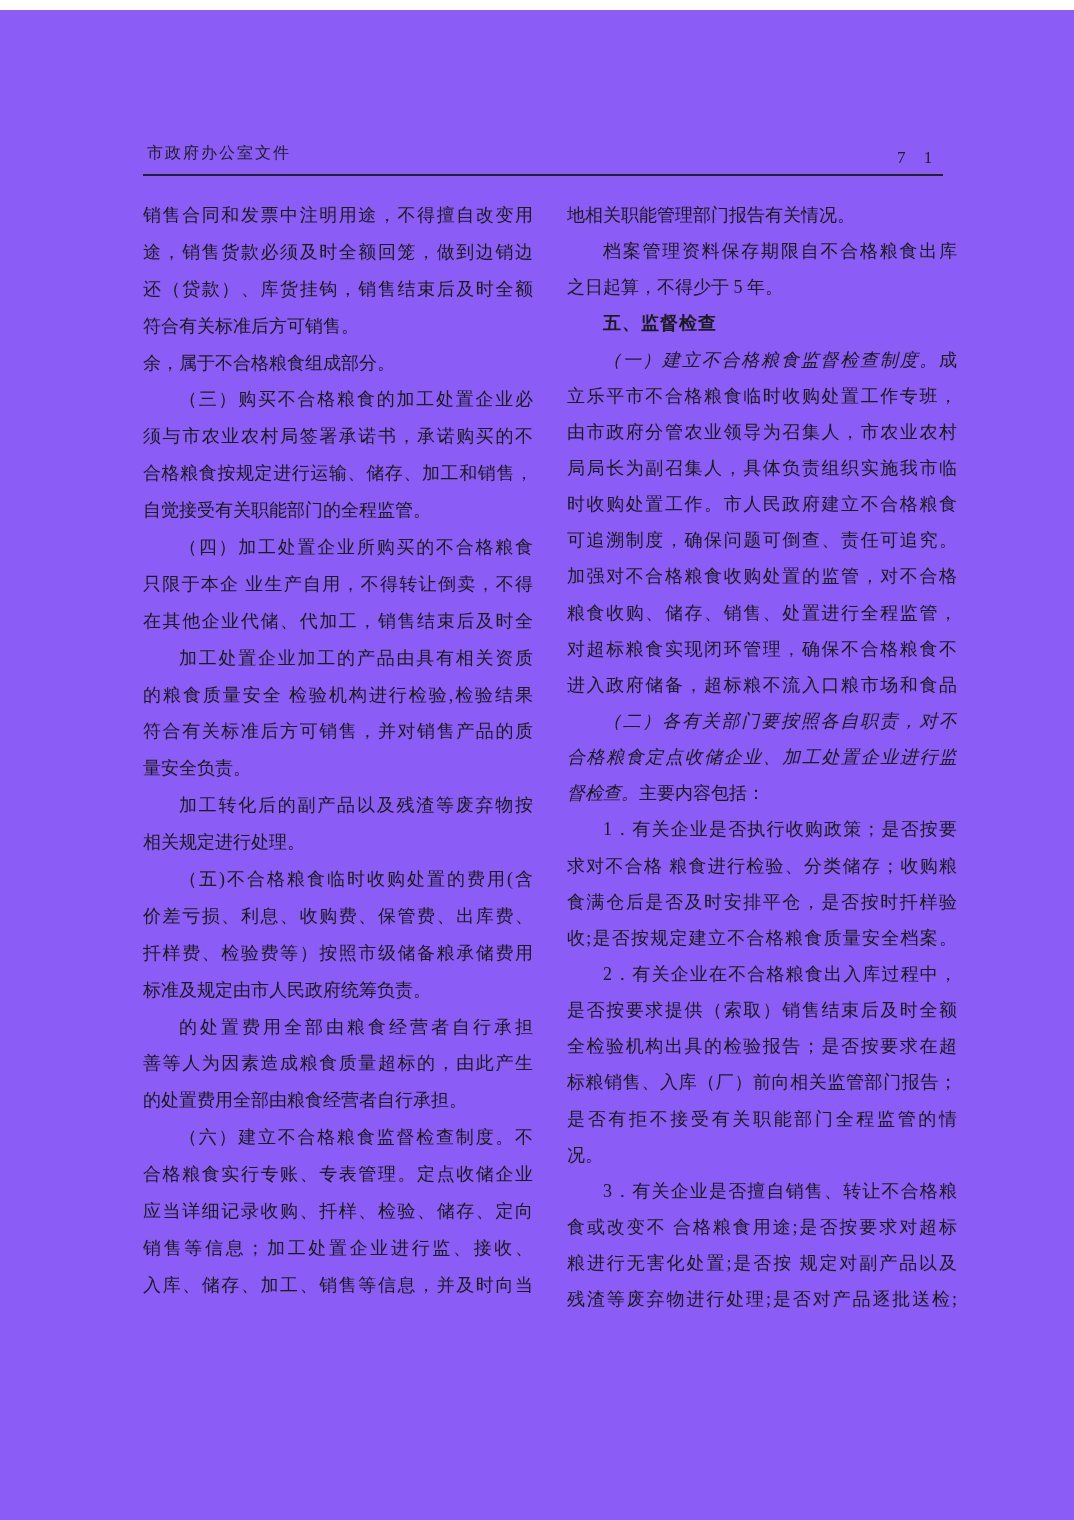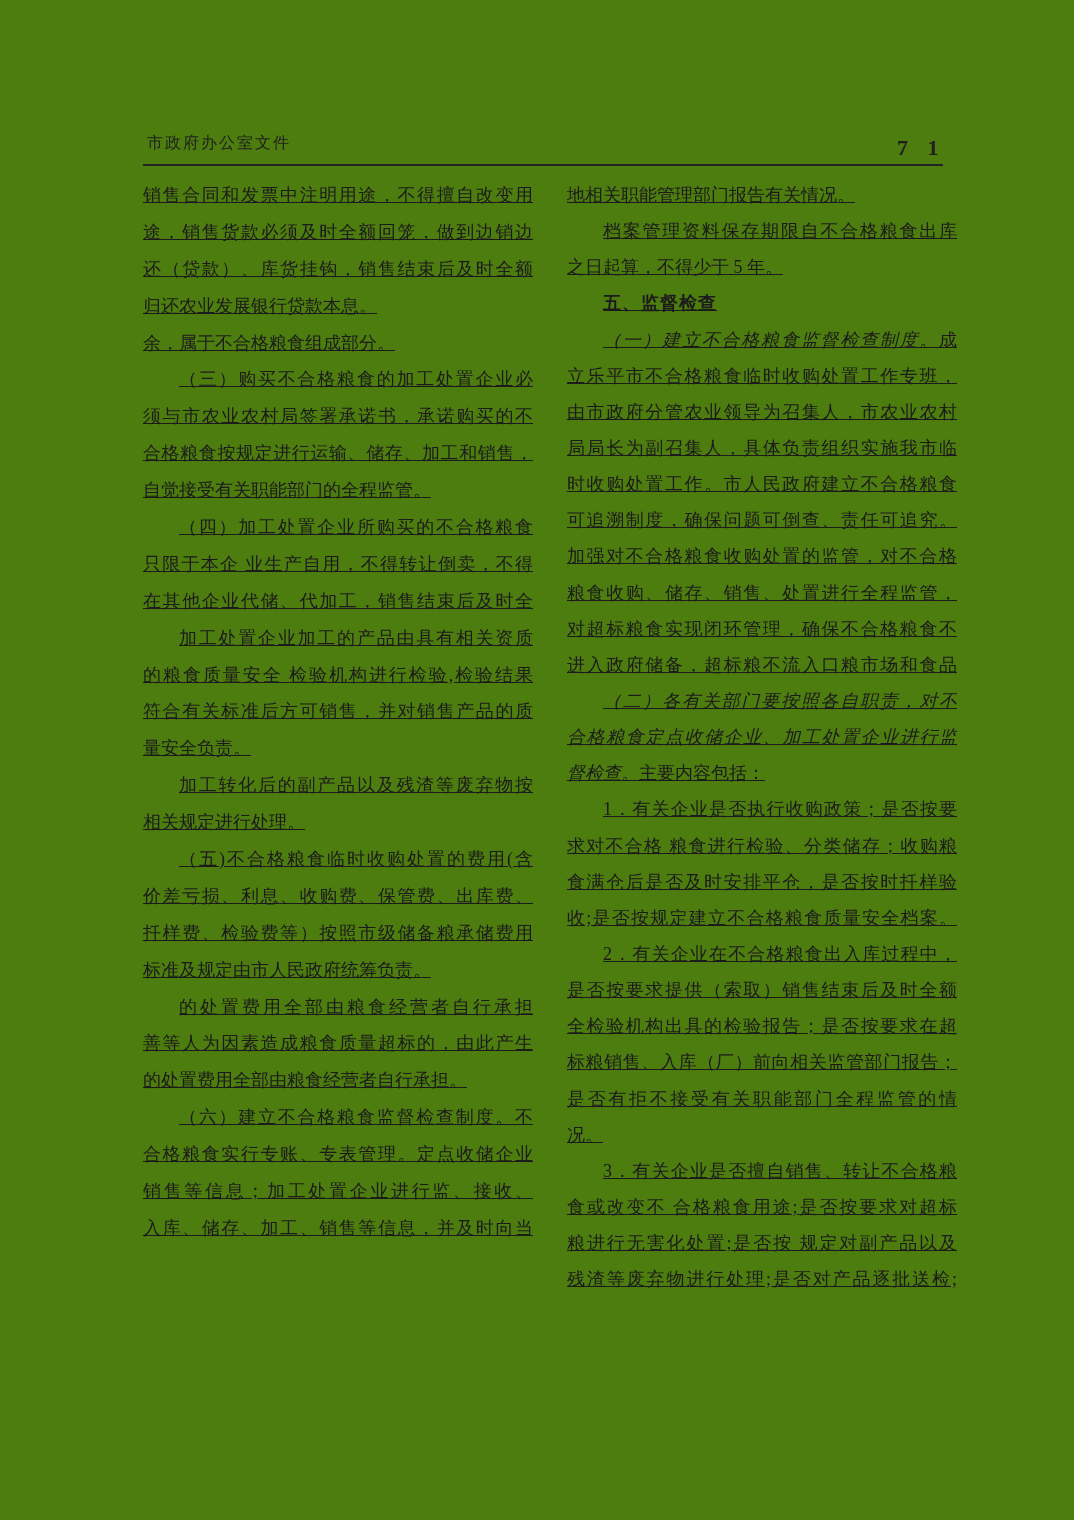--- a/index.html
+++ b/index.html
@@ -3,44 +3,42 @@
 <meta charset="utf-8">
 <style>
   html, body { margin: 0; padding: 0; }
   body {
     width: 1074px; height: 1520px;
     background: #ffffff;
     font-family: "Liberation Serif", "DejaVu Serif", serif;
     position: relative;
     overflow: hidden;
   }
-  .page { position: absolute; inset: 0; background: #4d7c0f; }
+  .page { position: absolute; inset: 0; background: #8b5cf6; margin-top: 10px; }
 
   
   .hdr-title {
     position: absolute; left: 147px; top: 131px;
     font-size: 16px; letter-spacing: 2px; color: #1f1f1f;
     line-height: 24px;
   }
   .hdr-pageno {
     position: absolute; left: 897px; top: 136px;
-    font-size: 22px; letter-spacing: 7px; color: #1f1f1f;
+    font-size: 17px; letter-spacing: 7px; color: #1f1f1f;
     line-height: 24px;
-    font-weight: bold;
   }
   .hdr-rule {
     position: absolute; left: 143px; top: 164px;
     width: 800px; height: 2px; background: #232323;
   }
 
   
   .col {
-    position: absolute; top: 177px; width: 390px;
+    position: absolute; top: 187px; width: 390px;
     color: #1b1b1b;
-    text-decoration: underline;
   }
   .col-left  { left: 143px; --lh: 36.9px; }
   .col-right { left: 567px; --lh: 36.15px; }
 
   .line {
     height: var(--lh);
     line-height: var(--lh);
     font-size: 18px;
     text-align: justify;
     text-align-last: justify;
@@ -64,21 +62,21 @@
   <div class="hdr-title">市政府办公室文件</div>
 
   <div class="hdr-pageno">7 1</div>
 
   <div class="hdr-rule"></div>
 
   <div class="col col-left">
       <div class="line"><span>销售合同和发票中注明用途，不得擅自改变用</span></div>
       <div class="line"><span>途，销售货款必须及时全额回笼，做到边销边</span></div>
       <div class="line"><span>还（贷款）、库货挂钩，销售结束后及时全额</span></div>
-      <div class="line noj"><span>归还农业发展银行贷款本息。</span></div>
+      <div class="line noj"><span>符合有关标准后方可销售。</span></div>
       <div class="line noj"><span>余，属于不合格粮食组成部分。</span></div>
       <div class="line ind"><span>（三）购买不合格粮食的加工处置企业必</span></div>
       <div class="line"><span>须与市农业农村局签署承诺书，承诺购买的不</span></div>
       <div class="line"><span>合格粮食按规定进行运输、储存、加工和销售，</span></div>
       <div class="line noj"><span>自觉接受有关职能部门的全程监管。</span></div>
       <div class="line ind"><span>（四）加工处置企业所购买的不合格粮食</span></div>
       <div class="line"><span>只限于本企 业生产自用，不得转让倒卖，不得</span></div>
       <div class="line"><span>在其他企业代储、代加工，销售结束后及时全额。</span></div>
       <div class="line ind"><span>加工处置企业加工的产品由具有相关资质</span></div>
       <div class="line"><span>的粮食质量安全 检验机构进行检验,检验结果</span></div>
@@ -88,20 +86,21 @@
       <div class="line noj"><span>相关规定进行处理。</span></div>
       <div class="line ind"><span>（五)不合格粮食临时收购处置的费用(含</span></div>
       <div class="line"><span>价差亏损、利息、收购费、保管费、出库费、</span></div>
       <div class="line"><span>扦样费、检验费等）按照市级储备粮承储费用</span></div>
       <div class="line noj"><span>标准及规定由市人民政府统筹负责。</span></div>
       <div class="line ind"><span>的处置费用全部由粮食经营者自行承担</span></div>
       <div class="line"><span>善等人为因素造成粮食质量超标的，由此产生</span></div>
       <div class="line noj"><span>的处置费用全部由粮食经营者自行承担。</span></div>
       <div class="line ind"><span>（六）建立不合格粮食监督检查制度。不</span></div>
       <div class="line"><span>合格粮食实行专账、专表管理。定点收储企业</span></div>
+      <div class="line"><span>应当详细记录收购、扦样、检验、储存、定向</span></div>
       <div class="line"><span>销售等信息；加工处置企业进行监、接收、</span></div>
       <div class="line"><span>入库、储存、加工、销售等信息，并及时向当</span></div>
     </div>
 
   <div class="col col-right">
       <div class="line noj"><span>地相关职能管理部门报告有关情况。</span></div>
       <div class="line ind"><span>档案管理资料保存期限自不合格粮食出库</span></div>
       <div class="line noj"><span>之日起算，不得少于 5 年。</span></div>
       <div class="line noj ind"><span class="hei">五、监督检查</span></div>
       <div class="line ind"><span class="kai">（一）建立不合格粮食监督检查制度。</span><span>成</span></div>

